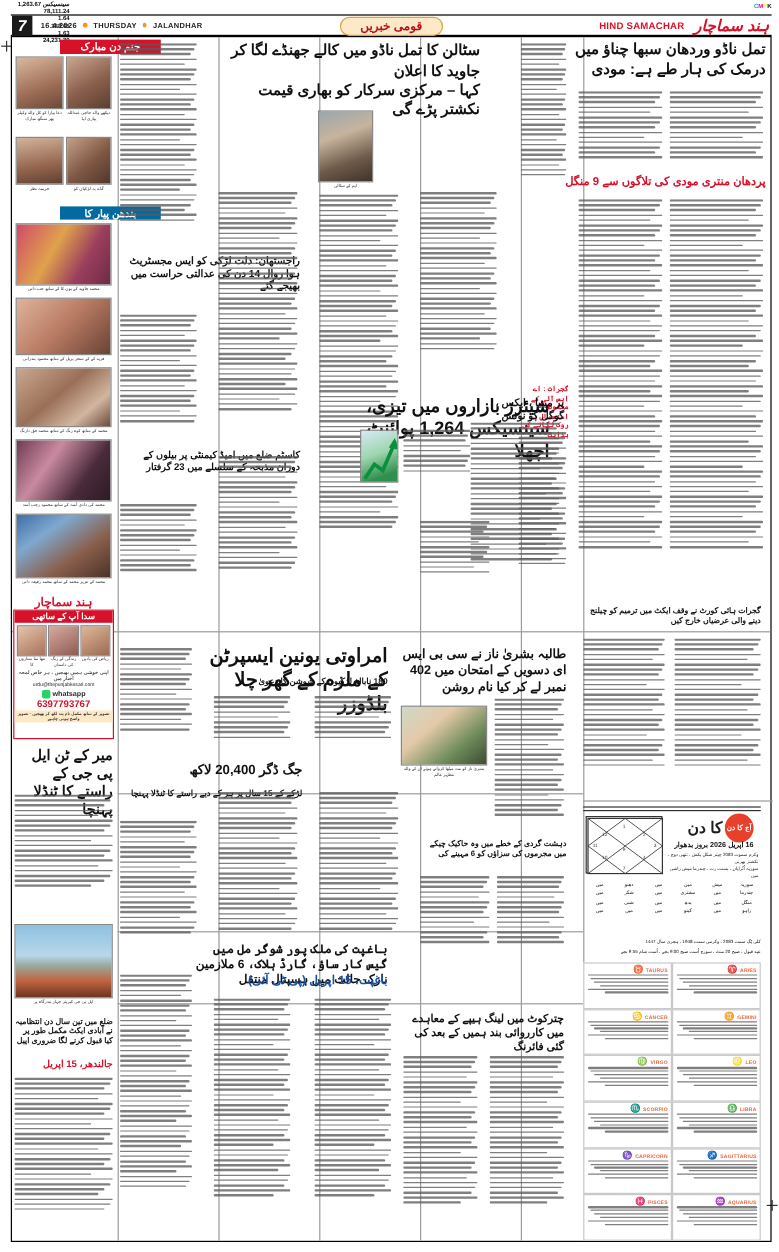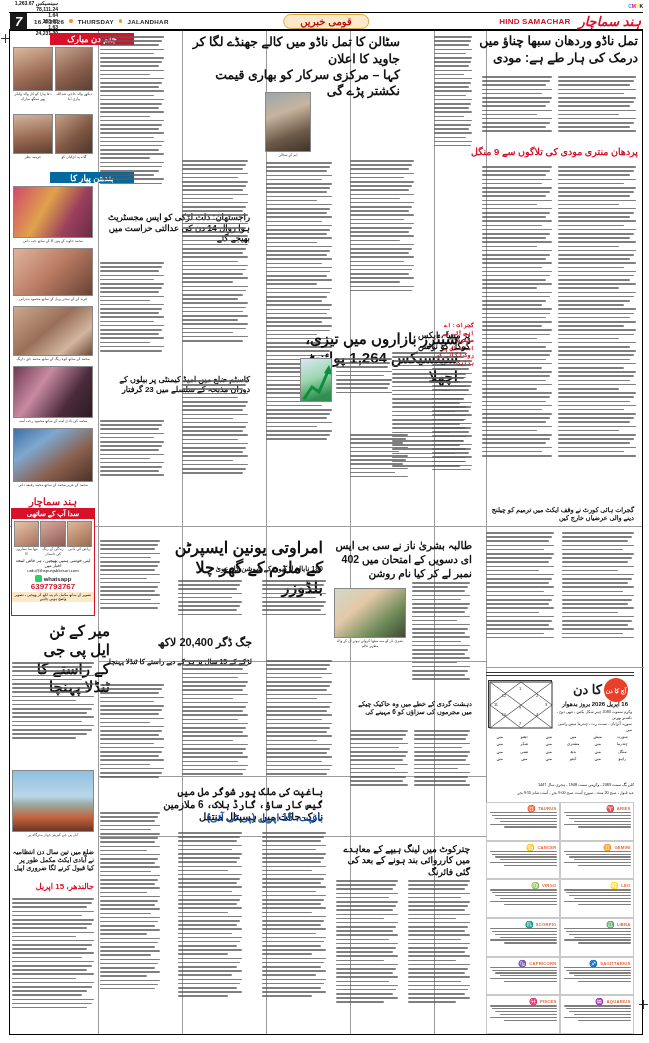--- a/index.html
+++ b/index.html
@@ -200,21 +200,21 @@
     <div style="direction:rtl;text-align:center;font-size:4.4px;margin-top:2px;color:#111;">اپنی خوشی ہمیں بھیجیں ، ہر خاص لمحہ اخبار میں</div>
     <div class="email">urdu@thepunjabkesari.com</div>
     <div class="wa" style="margin-top:2px;">
       <span class="wa-ic"></span>
       <span class="wa-tx">whatsapp</span>
     </div>
     <div class="phone">6397793767</div>
     <div style="background:#fde9c8;direction:rtl;text-align:center;font-size:3.6px;padding:1px;margin-top:1px;">تصویر کے ساتھ مکمل نام پتہ لکھ کر بھیجیں - تصویر واضح ہونی چاہیے</div>
   </div>
 
-  <div class="headline" style="left:28px; top:622px; width:82px; font-size:15px;">میر کے ٹن ایل پی جی کے راستے کا ٹنڈلا پہنچا</div>
+  <div class="headline" style="left:12px; top:622px; width:82px; font-size:12px;">میر کے ٹن ایل پی جی کے راستے کا ٹنڈلا پہنچا</div>
   <div class="tblock" style="left:12px; top:662px; width:82px; height:100px;">
     <div class="tline s1"></div>
       <div class="tline s3"></div>
       <div class="tline s2"></div>
       <div class="tline s1"></div>
     <div class="tline s4"></div>
       <div class="tline s1"></div>
       <div class="tline s3"></div>
       <div class="tline s2"></div>
     <div class="tline s1"></div>
@@ -1173,21 +1173,21 @@
     <div class="tline s2"></div>
       <div class="tline s1"></div>
       <div class="tline s4"></div>
       <div class="tline s1"></div>
     <div class="tline s3"></div>
       <div class="tline s2"></div>
       <div class="tline s1"></div>
       <div class="tline s5"></div>
   </div>
 
-  <div class="headline" style="left:336px; top:844px; width:134px; font-size:9px;">چترکوٹ میں لینگ ہیپے کے معاہدے میں کارروائی بند ہونے کے بعد کی گئی فائرنگ</div>
+  <div class="headline" style="left:336px; top:844px; width:134px; font-size:9px;">چترکوٹ میں لینگ ہیپے کے معاہدے میں کارروائی بند ہمیں کے بعد کی گئی فائرنگ</div>
   <div class="tblock" style="left:336px; top:880px; width:62px; height:150px;">
     <div class="tline s1"></div>
       <div class="tline s3"></div>
       <div class="tline s2"></div>
       <div class="tline s1"></div>
     <div class="tline s4"></div>
       <div class="tline s1"></div>
       <div class="tline s3"></div>
       <div class="tline s2"></div>
     <div class="tline s1"></div>

